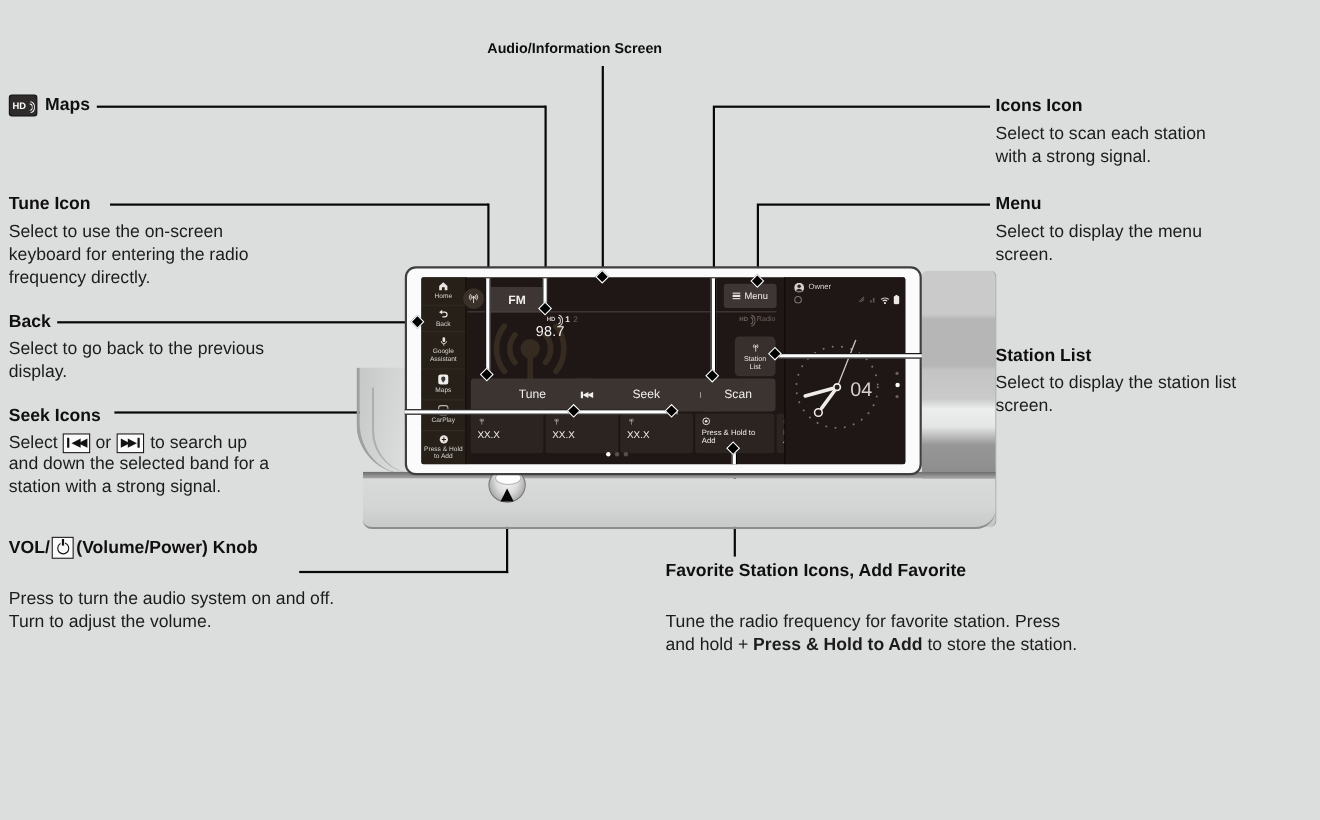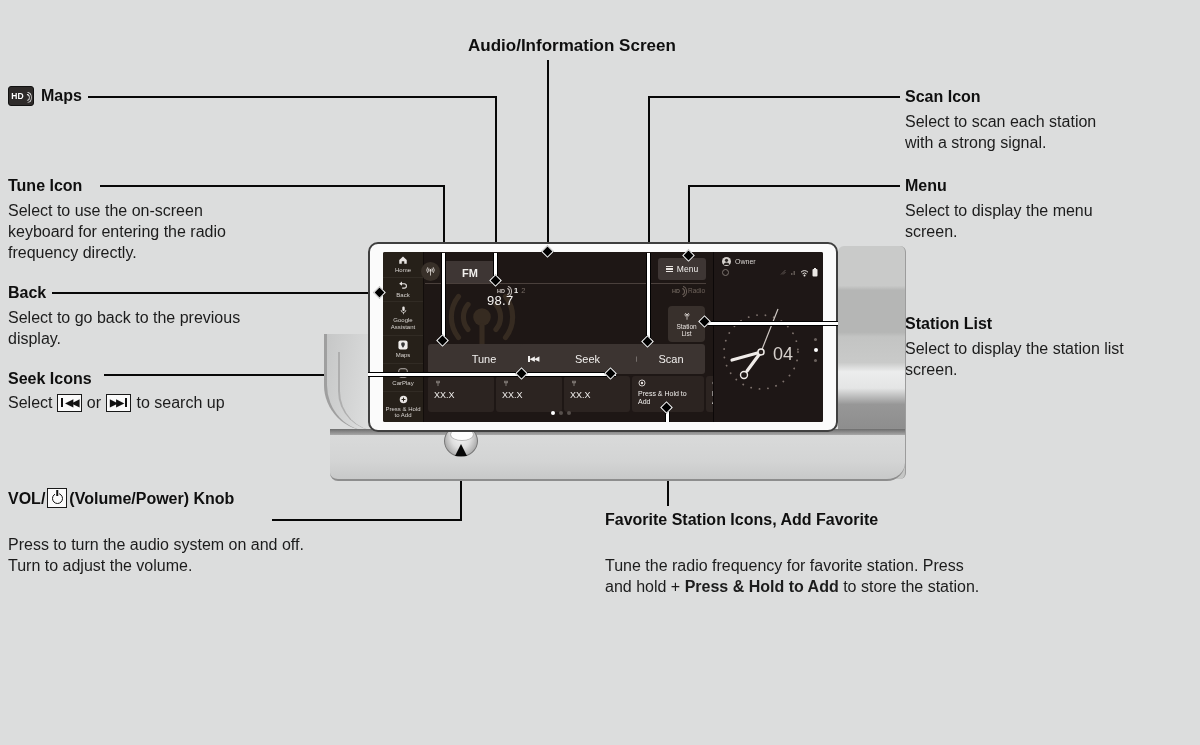--- a/index.html
+++ b/index.html
@@ -354,21 +354,21 @@
   <div class="dia" style="left:684px;top:251px"></div>
 
   <div class="ln" style="left:838px;top:322px;width:62px;height:2px"></div>
   <div class="lnw h" style="left:708px;top:321px;width:130px"></div>
   <div class="dia" style="left:700px;top:317px"></div>
 
   <div class="dia" style="left:662px;top:403px"></div>
   <div class="lnw v" style="left:665px;top:412px;height:10px"></div>
   <div class="ln" style="left:667px;top:422px;width:2px;height:84px"></div>
 
-  <div class="abs h" style="left:468px;top:36px;font-size:17px">Audio/Information Screen</div>
+  <div class="abs h" style="left:443px;top:36px;font-size:13px">Audio/Information Screen</div>
 
   <div class="abs" style="left:8px;top:86px;display:flex;align-items:center;gap:7px">
     <span class="hdbox">
         <span>HD</span>
         <span class="wave">
           <i class="a1"></i>
           <i class="a2"></i>
         </span>
       </span>
     <span class="h">Maps</span>
@@ -390,30 +390,32 @@
         <span class="bar l"></span>
         <span>◀◀</span>
       </span>
     <span>or</span>
     <span class="glyphbox">
         <span>▶▶</span>
         <span class="bar r"></span>
       </span>
     <span>to search up</span>
   </div>
+  <div class="abs b" style="left:8px;top:411px">and down the selected band for a
+station with a strong signal.</div>
 
   <div class="abs h" style="left:8px;top:488px;display:flex;align-items:flex-end">
     <span>VOL/</span>
     <span class="pwrbox"><span class="pwr"></span></span>
     <span> (Volume/Power) Knob</span>
   </div>
   <div class="abs b" style="left:8px;top:534px">Press to turn the audio system on and off.
 Turn to adjust the volume.</div>
 
-  <div class="abs h" style="left:905px;top:88px">Scan Icon</div>
+  <div class="abs h" style="left:905px;top:88px">Icons Icon</div>
   <div class="abs b" style="left:905px;top:111px">Select to scan each station
 with a strong signal.</div>
 
   <div class="abs h" style="left:905px;top:177px">Menu</div>
   <div class="abs b" style="left:905px;top:200px">Select to display the menu
 screen.</div>
 
   <div class="abs h" style="left:905px;top:315px">Station List</div>
   <div class="abs b" style="left:905px;top:338px">Select to display the station list
 screen.</div>

